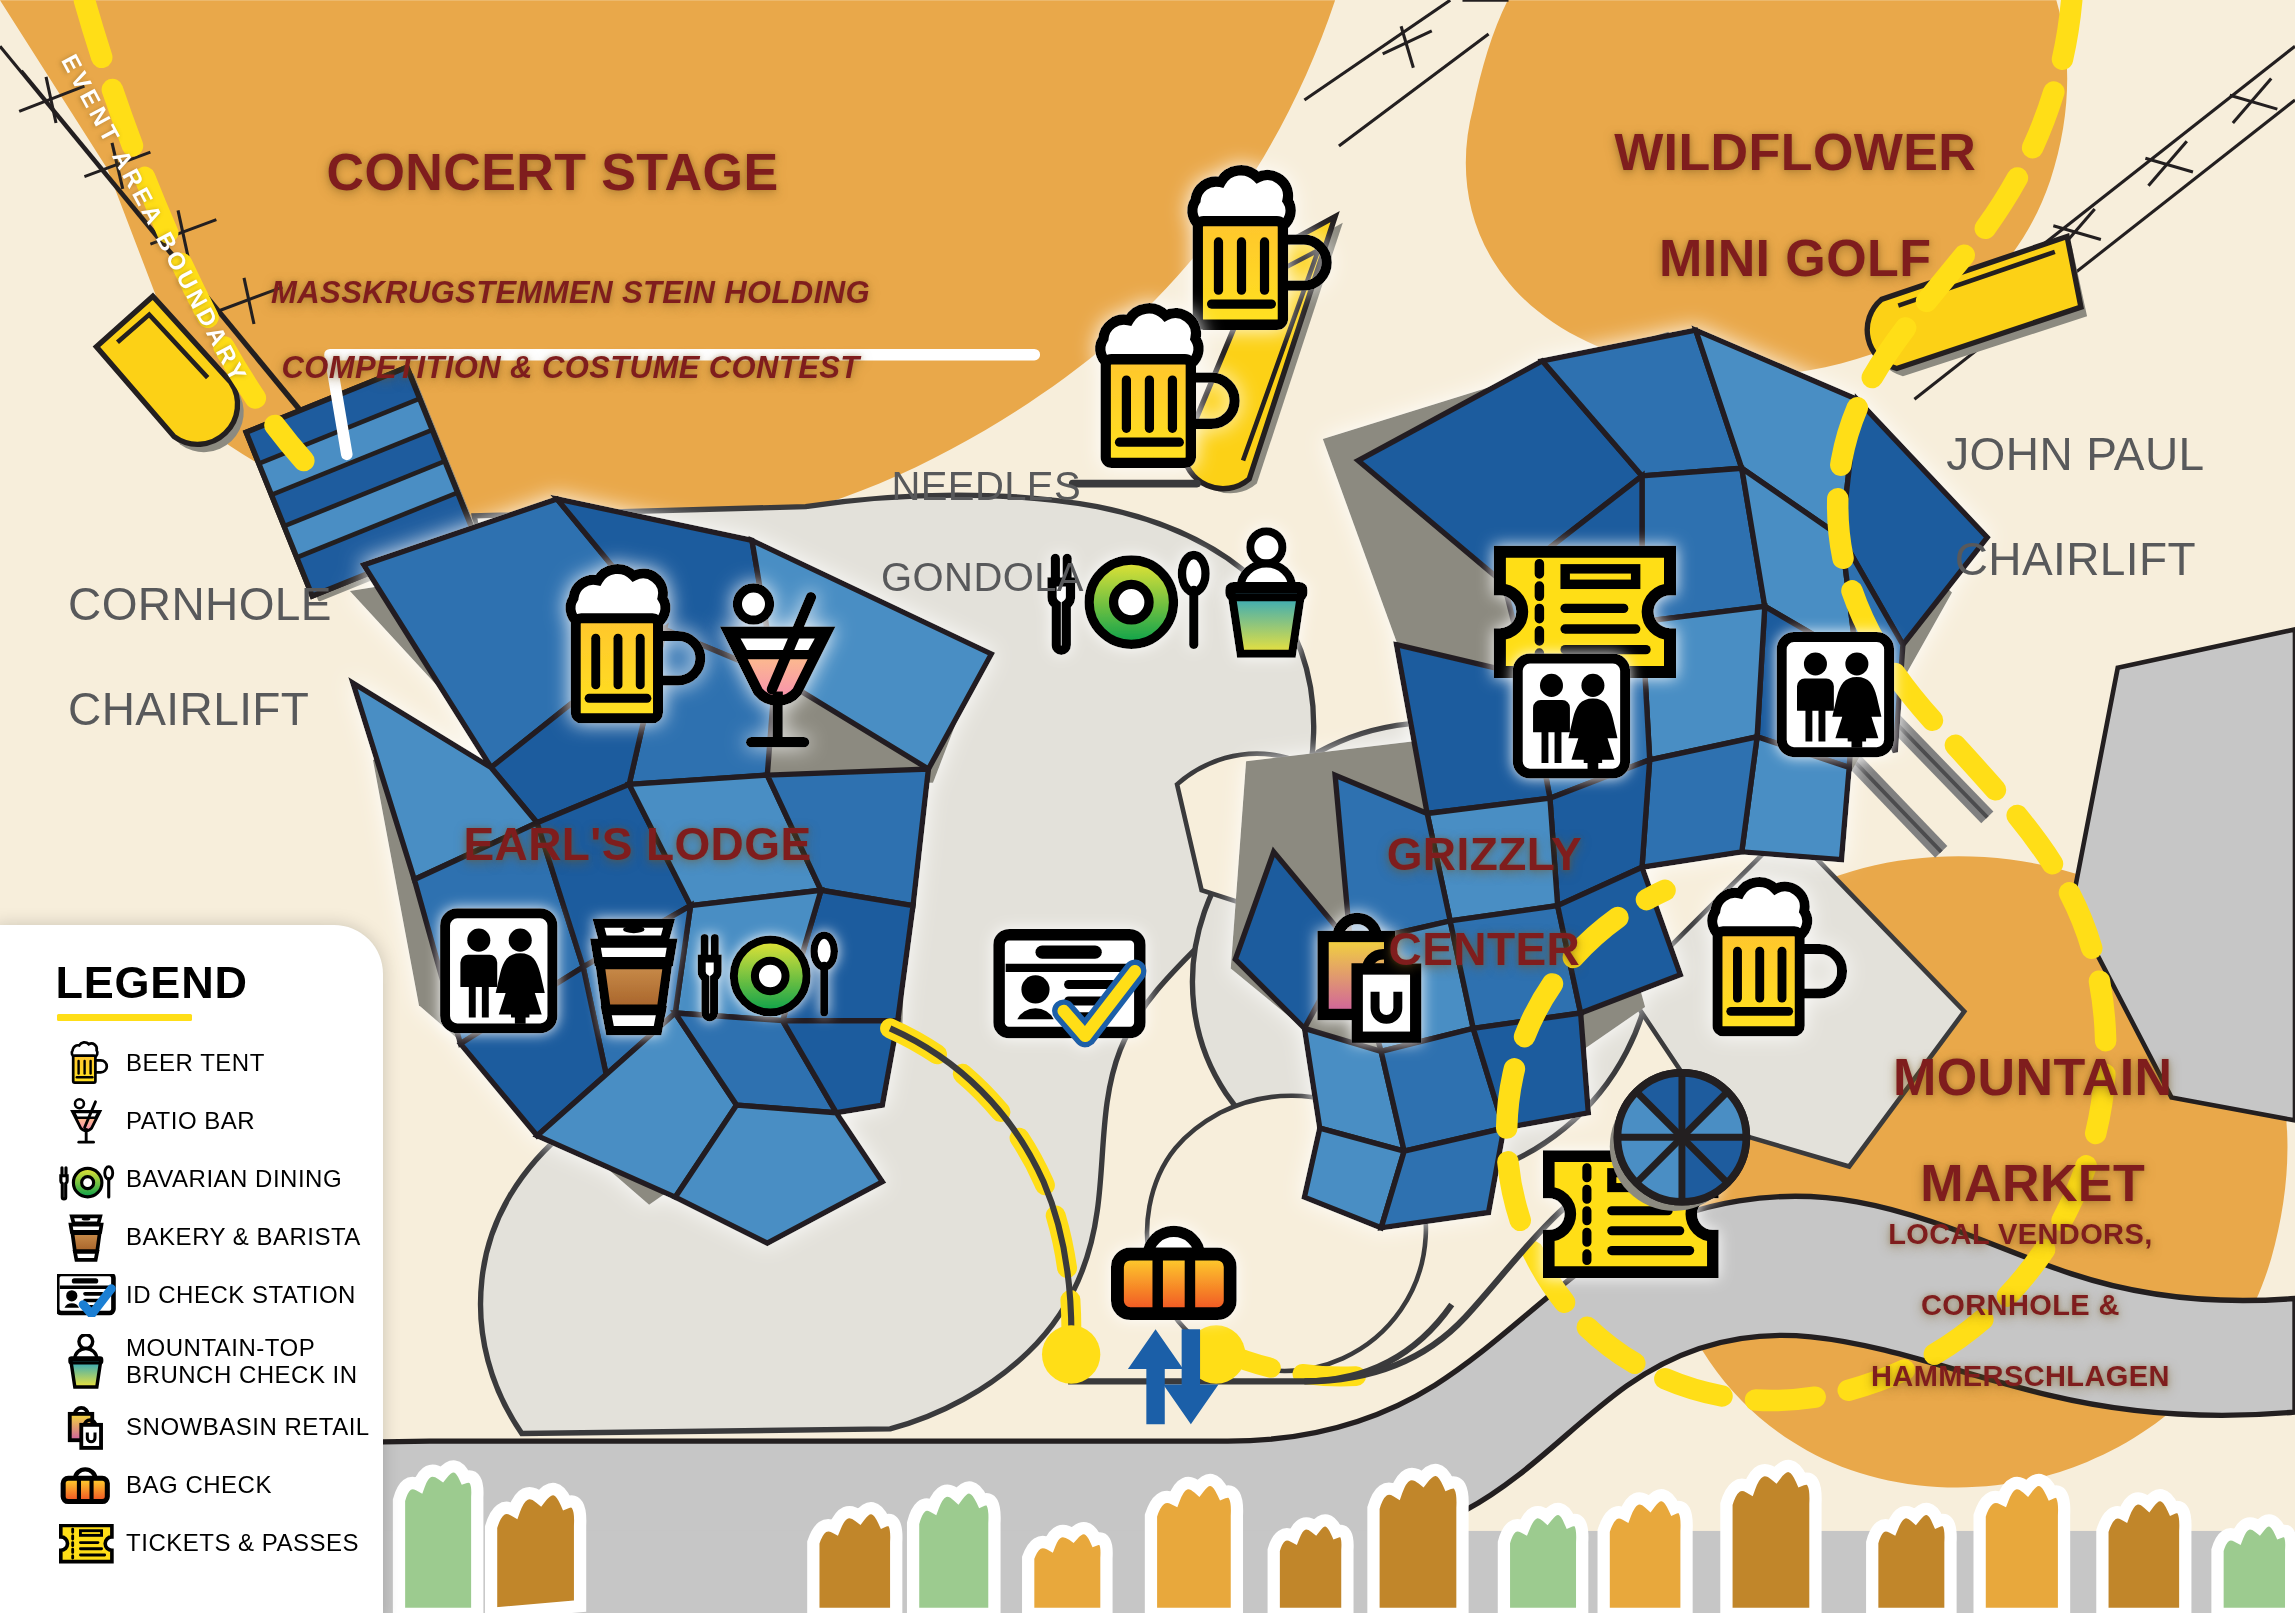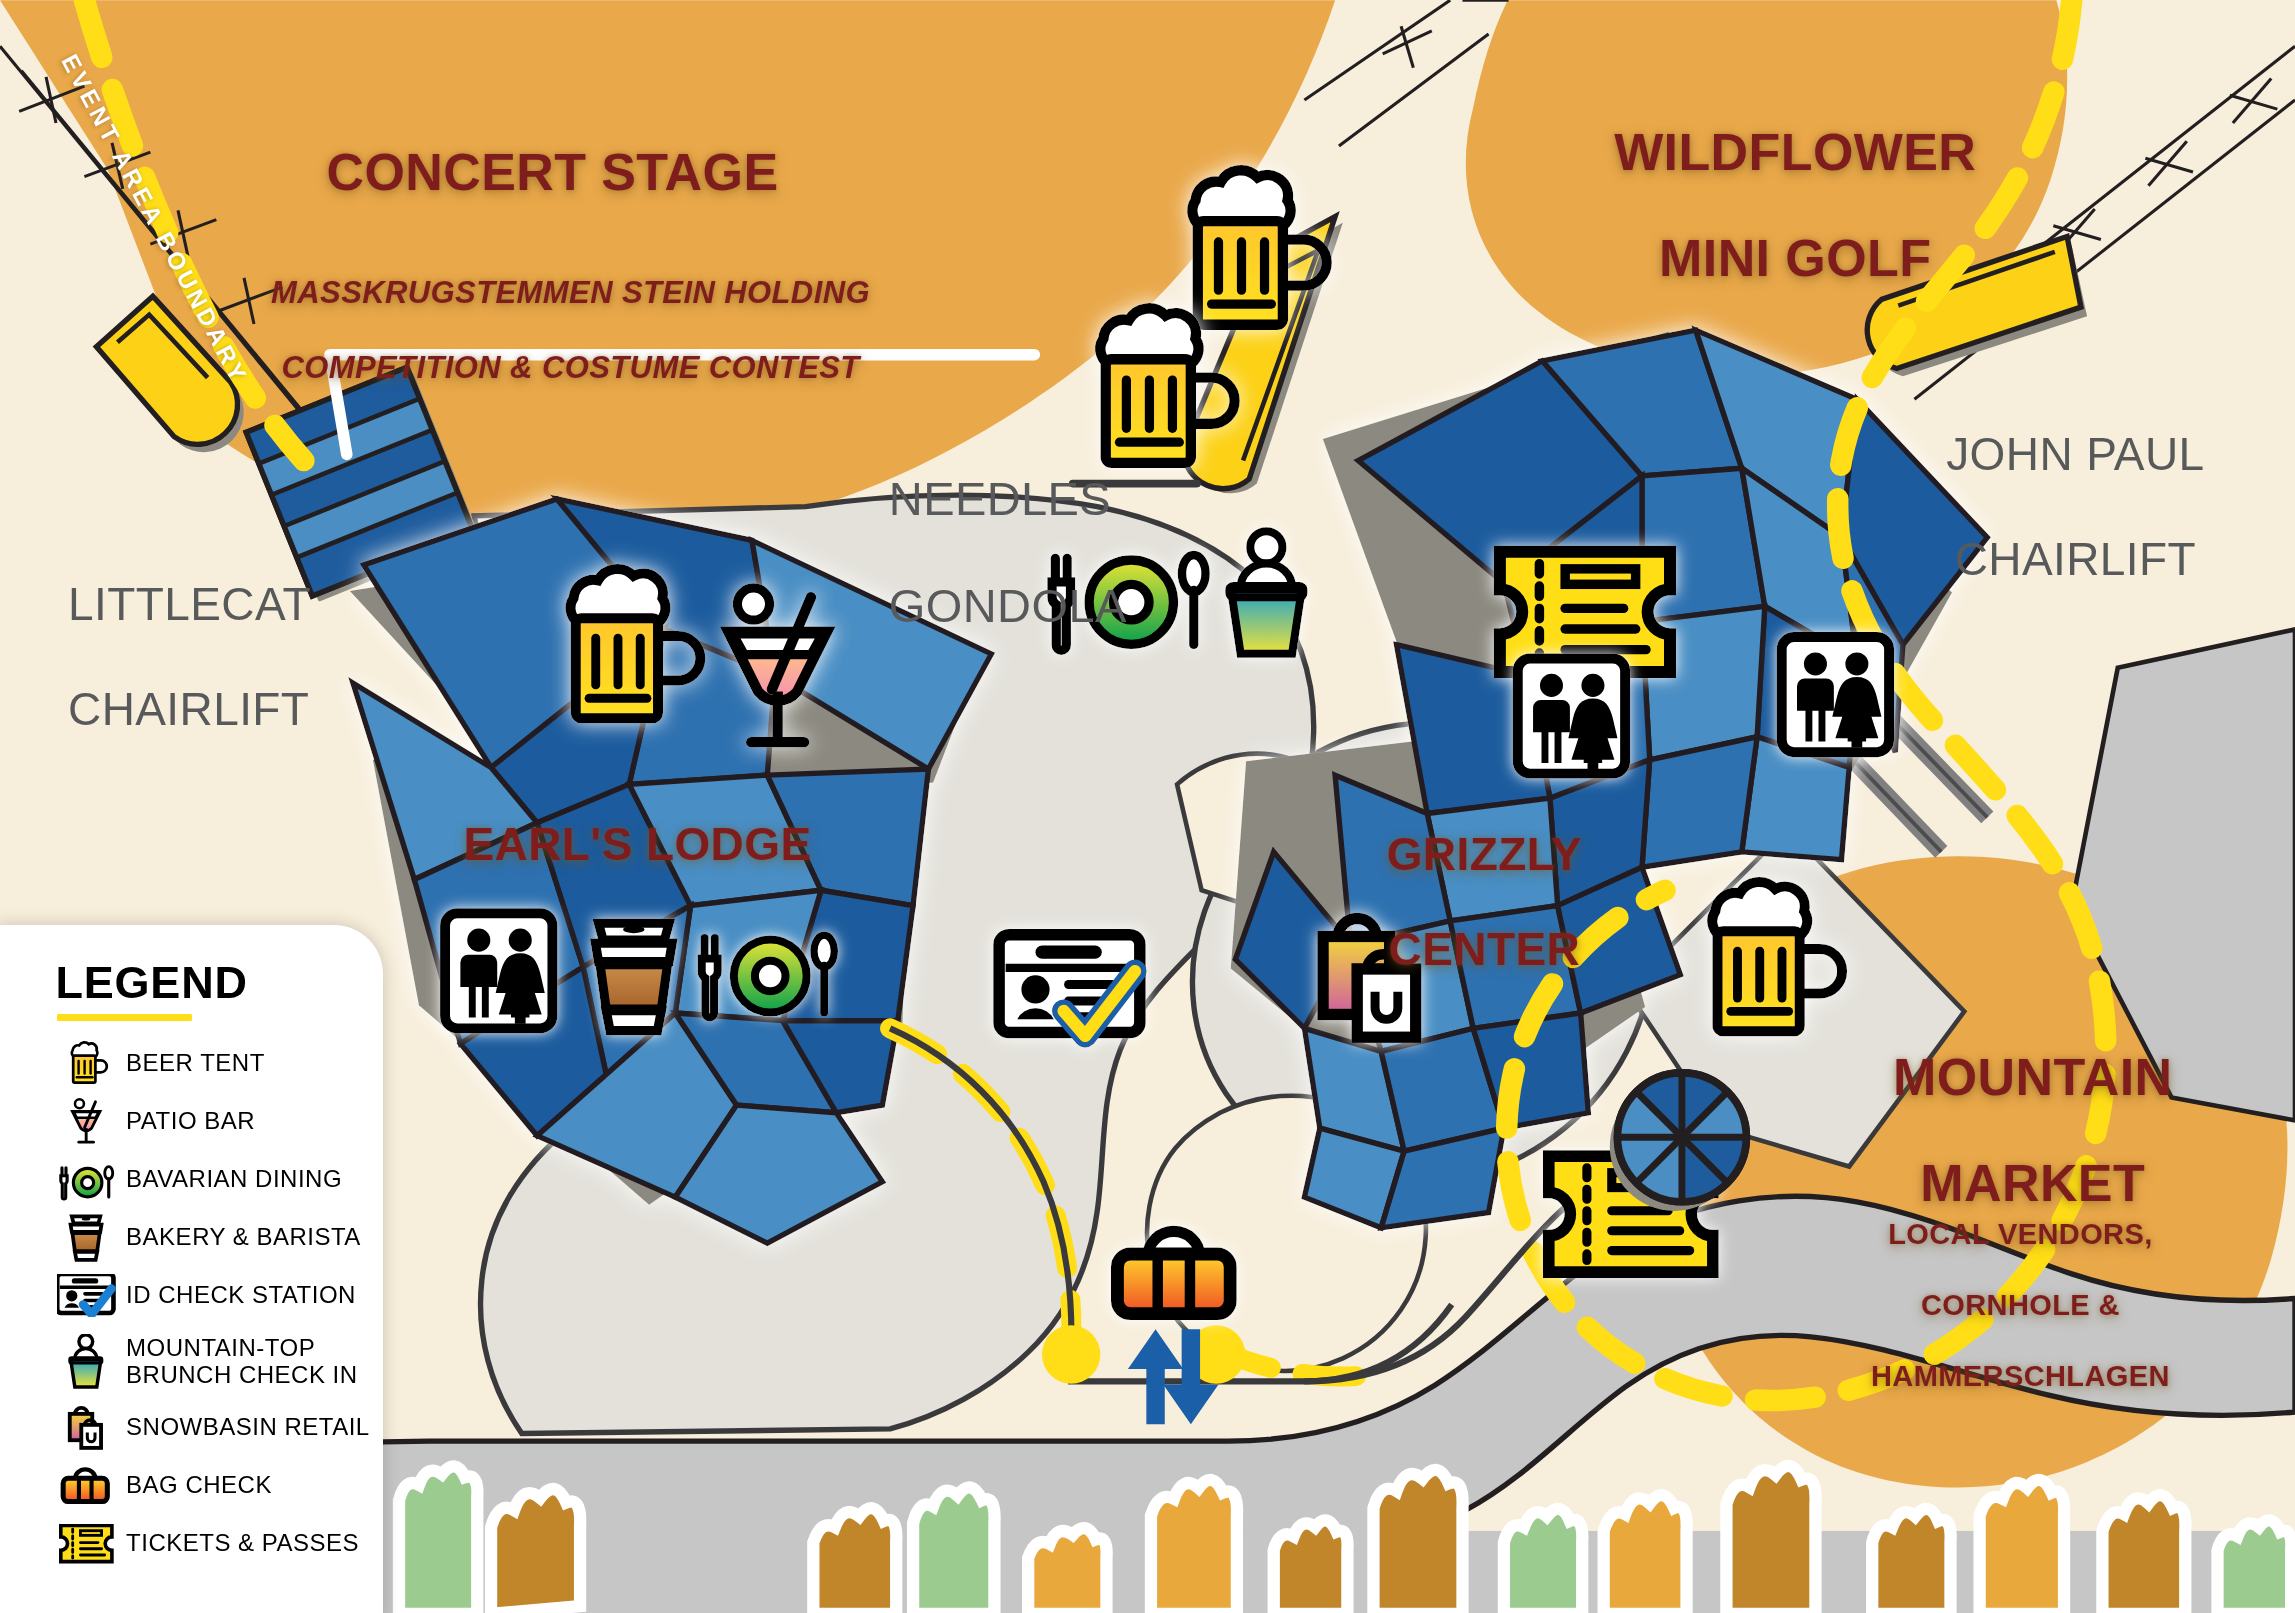--- a/index.html
+++ b/index.html
@@ -20,21 +20,21 @@
     letter-spacing:0.4px;
   }
   .lbl-grey{
     color:#58595b;font-weight:400;text-align:center;letter-spacing:0.4px;
   }
   .big-title{font-size:52px;line-height:1.02;}
   .mid-title{font-size:46px;line-height:1.04;}
   .sub-title{font-size:31px;line-height:1.22;font-weight:bold;}
   .sub-title2{font-size:29px;line-height:1.22;font-weight:bold;}
   .grey-lg{font-size:46px;line-height:1.14;}
-  .grey-md{font-size:47px;line-height:1.14;}
+  .grey-md{font-size:40px;line-height:1.14;}
 
   
   #legend{
     position:absolute;left:-4.6px;top:925px;
     width:388px;height:695px;
     background:#ffffff;
     border-radius:0 49px 0 0;
     box-shadow:0 0 18.4px rgba(0,0,0,.18);
     box-sizing:border-box;
     padding:32px 0 0 60px;
@@ -633,21 +633,21 @@
     <span>WILDFLOWER</span><br>
     <span>MINI GOLF</span>
   </div>
 
   <div class="lbl lbl-grey grey-lg" style="left:1865px;top:376px;width:368px;">
     <span>JOHN PAUL</span><br>
     <span>CHAIRLIFT</span>
   </div>
 
   <div class="lbl lbl-grey grey-lg" style="left:15.3px;top:526px;width:292px;">
-    <span>LITTLECAT</span><br>
+    <span>CORNHOLE</span><br>
     <span>CHAIRLIFT</span>
   </div>
 
   <div class="lbl lbl-grey grey-md" style="left:835px;top:418px;width:246px;text-align:right;">
     <span>NEEDLES</span><br>
     <span>GONDOLA</span>
   </div>
 
   <div class="lbl lbl-white mid-title" style="left:361px;top:821px;width:553px;">EARL'S LODGE</div>
 

